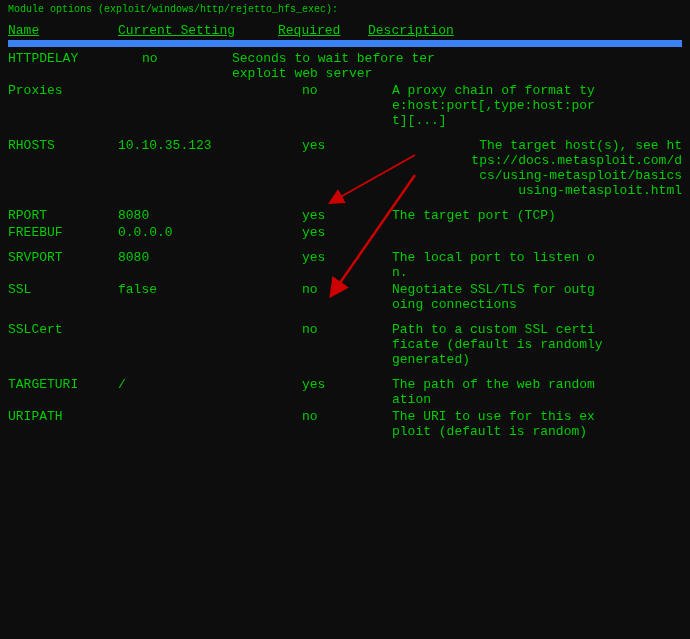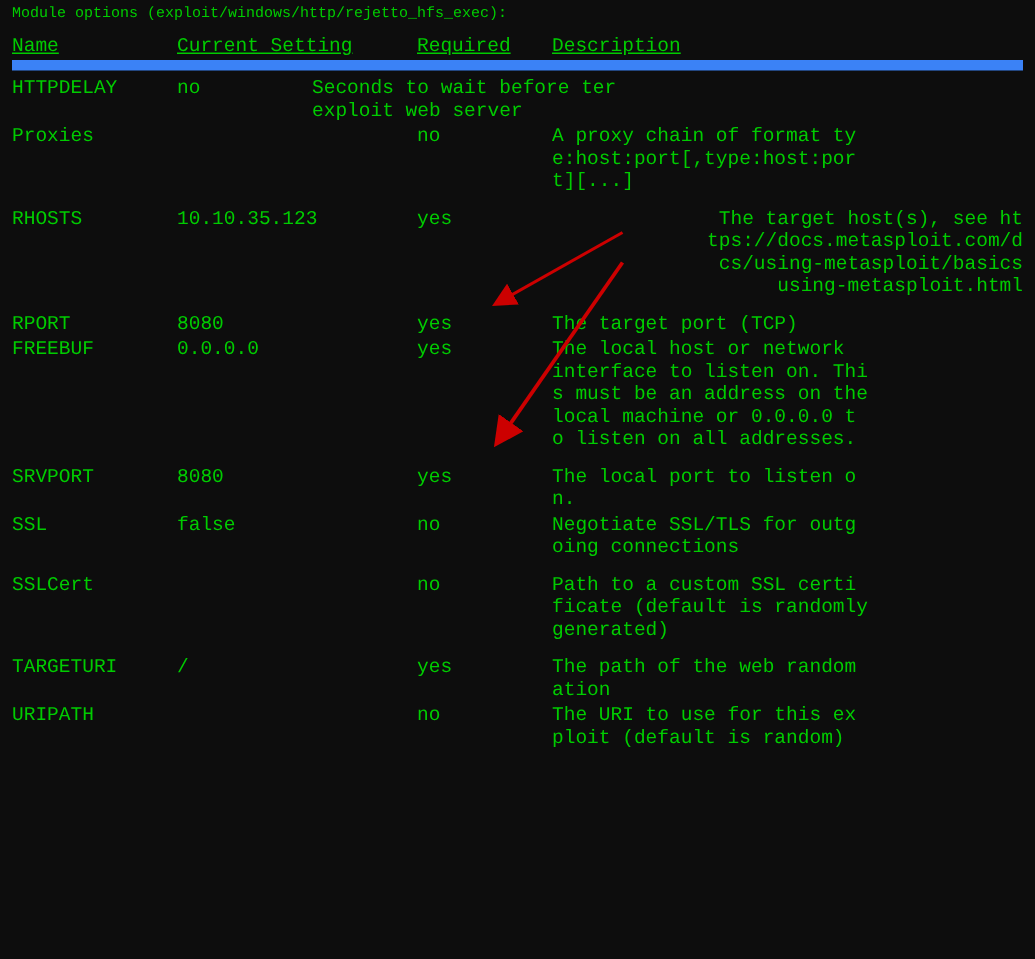--- a/index.html
+++ b/index.html
@@ -62,20 +62,21 @@
     .table-row .col-name {
       color: #00cc00;
     }
 
     .table-row .col-current {
       color: #00cc00;
     }
 
     .table-row .col-required {
       color: #00cc00;
+      margin-left: 24px;
     }
 
     .table-row .col-desc {
       color: #00cc00;
       white-space: pre-wrap;
       word-break: break-all;
     }
 
     .row-spacer {
       height: 8px;
@@ -147,25 +148,20 @@
         <div class="table-row">
           <div class="col-name">RPORT</div>
           <div class="col-current">8080</div>
           <div class="col-required">yes</div>
           <div class="col-desc" style="white-space: pre;">The target port (TCP)</div>
         </div>
         <div class="table-row">
           <div class="col-name">FREEBUF</div>
           <div class="col-current">0.0.0.0</div>
           <div class="col-required">yes</div>
-          <div class="col-desc" style="white-space: pre;">The local host or network
-interface to listen on. Thi
-s must be an address on the
-local machine or 0.0.0.0 t
-o listen on all addresses.</div>
         </div>
         <div class="row-spacer"></div>
         <div class="table-row">
           <div class="col-name">SRVPORT</div>
           <div class="col-current">8080</div>
           <div class="col-required">yes</div>
           <div class="col-desc" style="white-space: pre;">The local port to listen o
 n.</div>
         </div>
         <div class="table-row">

